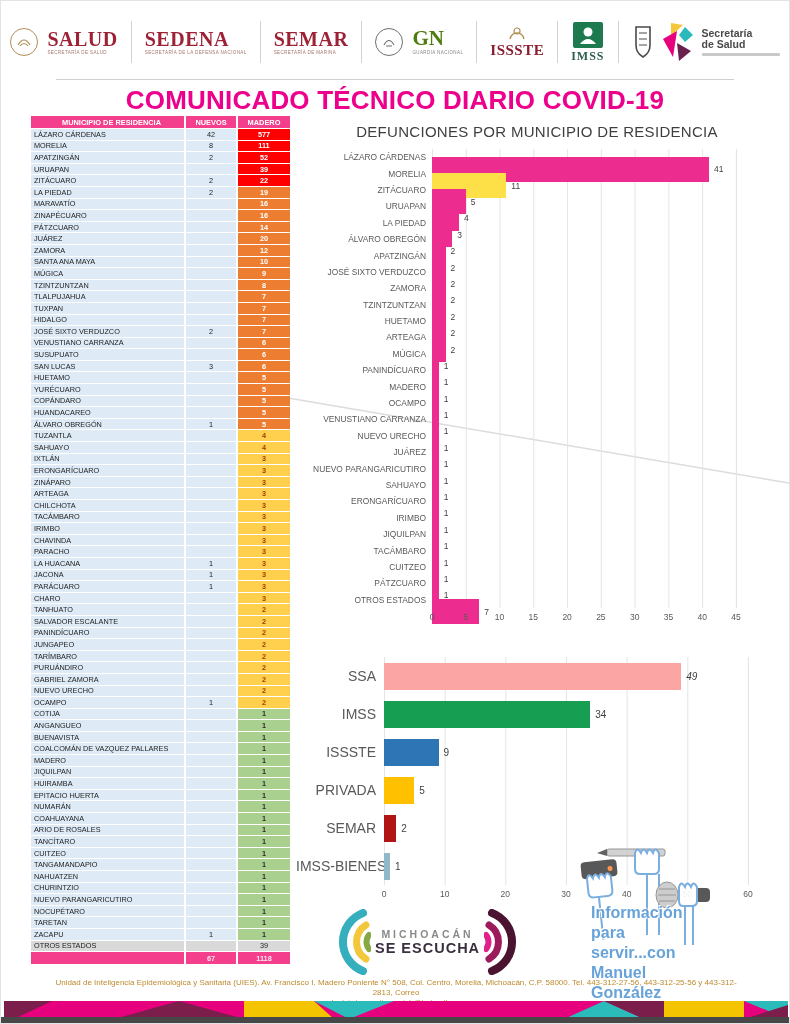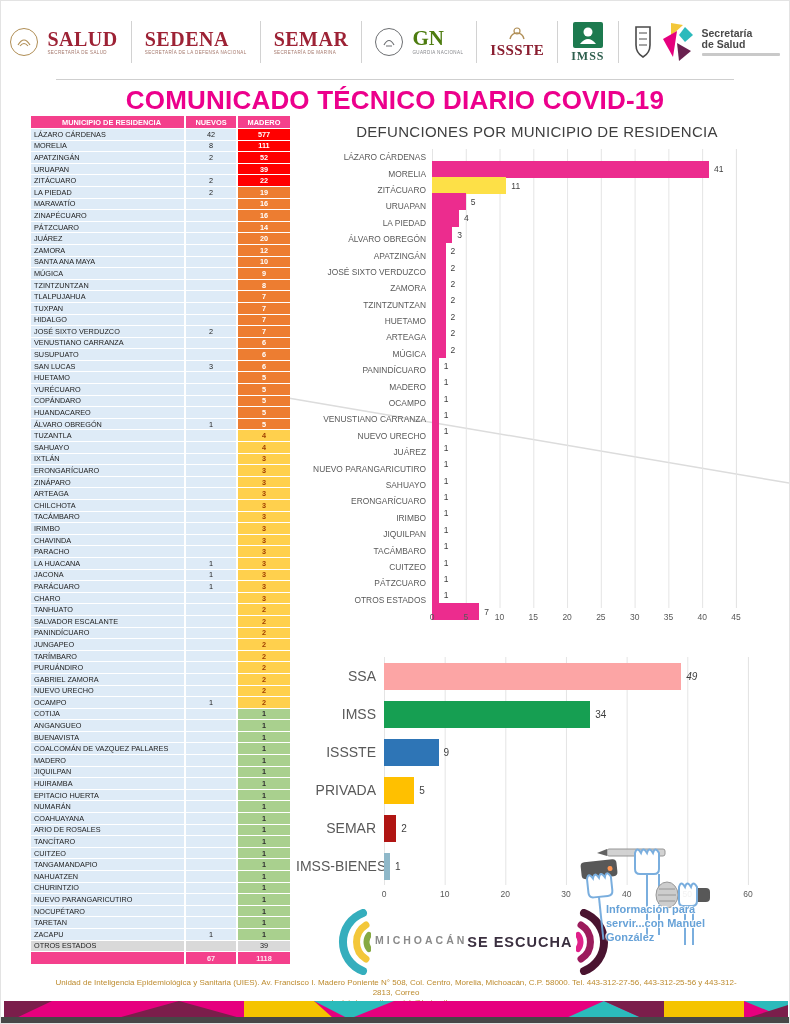--- a/index.html
+++ b/index.html
@@ -61,49 +61,49 @@
   .cbar{position:relative;}
   .cval{position:absolute;left:100%;margin-left:5px;color:#3f3f3f;top:50%;transform:translateY(-50%);}
   .xticks{position:relative;height:14px;margin-top:4px;}
   .xticks span{position:absolute;transform:translateX(-50%);font-size:8.5px;color:#595959;top:0;}
 
   #chart1{top:122px;}
   #chart1 .chart-title{margin-bottom:9px;}
   #chart1 .crow{height:16.4px;}
   #chart1 .clabel{width:130px;padding-right:6px;font-size:8.4px;}
   #chart1 .cplot{width:304px;}
-  #chart1 .cbar{height:17px;margin-top:24px;}
+  #chart1 .cbar{height:25px;margin-top:24px;}
   #chart1 .cval{font-size:8.5px;}
   #chart1 .gridfill{left:136px;width:304px;background-size:calc(304px/9) 100%;}
   #chart1 .xticks{margin-left:136px;width:304px;}
 
   #chart2{top:656px;}
   #chart2 .chart-title{margin-bottom:23px;}
   #chart2 .crow{height:38px;}
   #chart2 .clabel{width:80px;padding-right:8px;font-size:14px;}
   #chart2 .cplot{width:364px;}
   #chart2 .cbar{height:27px;}
   #chart2 .cval{font-size:10px;}
   #chart2 .gridfill{left:88px;width:364px;background-size:calc(364px/6) 100%;}
   #chart2 .xticks{margin-left:88px;width:364px;}
 
   
   .callout{position:absolute;left:0;top:0;pointer-events:none;}
 
   
   .mich-logo{position:absolute;left:322px;top:908px;display:flex;align-items:center;gap:4px;}
-  .mich-text{display:flex;align-items:flex-start;line-height:1.15;}
+  .mich-text{display:flex;flex-direction:column;align-items:center;line-height:1.15;}
   .mich-top{color:#8a8a8a;font-size:10.5px;letter-spacing:3px;font-weight:bold;}
   .mich-bottom{color:#3a2f3f;font-size:14.5px;font-weight:900;letter-spacing:1px;}
 
   
   .credit-wm{position:absolute;left:572px;top:840px;width:158px;height:120px;opacity:.92;}
   .credit-text{position:absolute;left:18px;top:62px;width:105px;color:#5b9bd5;font-weight:bold;
-               font-size:11px;line-height:1.25;
-               text-shadow:0 0 2px #fff,0 0 2px #fff,1px 1px 0 #fff,-1px -1px 0 #fff;margin-left:15px;}
+               font-size:16px;line-height:1.25;
+               text-shadow:0 0 2px #fff,0 0 2px #fff,1px 1px 0 #fff,-1px -1px 0 #fff;}
 
   
   .footer{position:absolute;top:977px;left:45px;width:700px;text-align:center;color:#bd8b2e;
           font-size:8px;line-height:1.25;}
   .strip{position:absolute;left:3px;right:3px;top:1000px;height:18px;}
   .bottom-bar{position:absolute;left:0;bottom:0;width:100%;height:6px;background:#474747;}
 </style>
 </head>
 <body>
 

